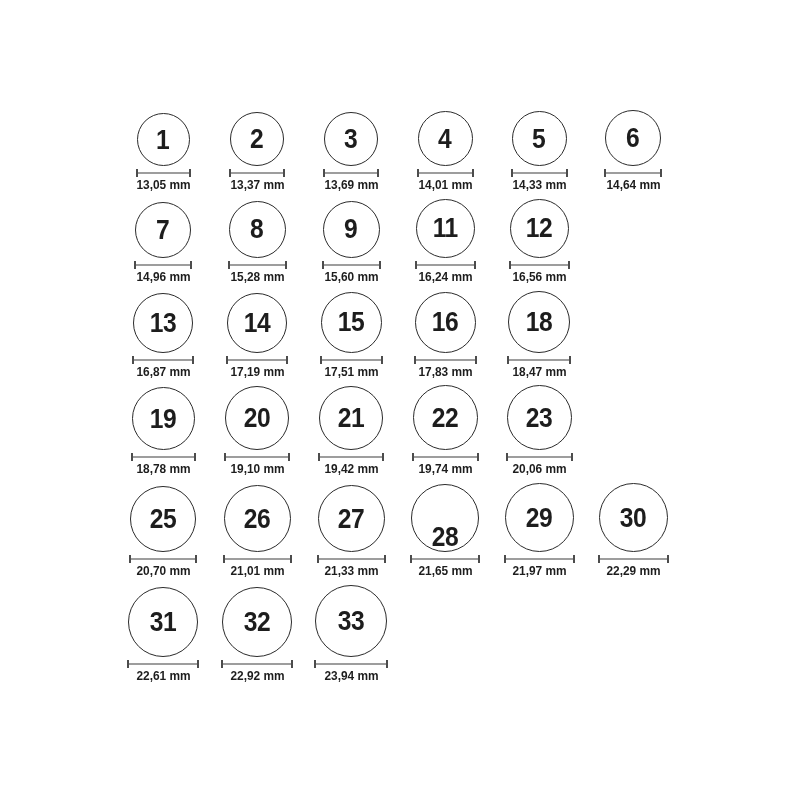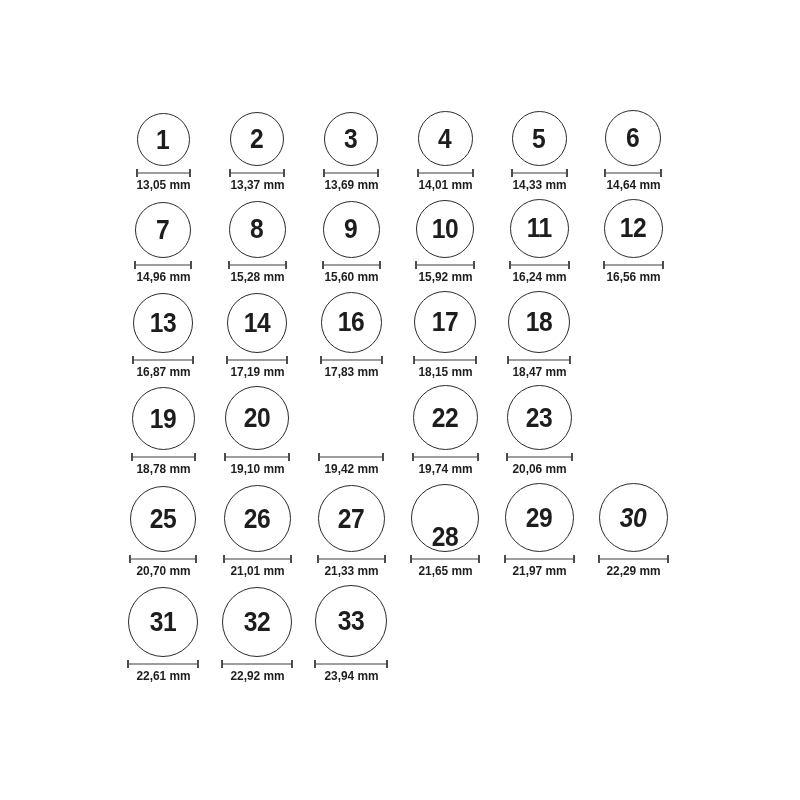--- a/index.html
+++ b/index.html
@@ -179,31 +179,20 @@
               <span class="num">9</span>
             </div>
             <div class="measure" style="width:59px;">
               <span class="tick"></span>
               <span class="hline"></span>
               <span class="tick"></span>
             </div>
             <div class="label">15,60 mm</div>
           </div>
           <div class="cell">
-            <div class="circle" style="width:58px;height:58px;">
-              <span class="num">10</span>
-            </div>
-            <div class="measure" style="width:60px;">
-              <span class="tick"></span>
-              <span class="hline"></span>
-              <span class="tick"></span>
-            </div>
-            <div class="label">15,92 mm</div>
-          </div>
-          <div class="cell">
             <div class="circle" style="width:59px;height:59px;">
               <span class="num">11</span>
             </div>
             <div class="measure" style="width:61px;">
               <span class="tick"></span>
               <span class="hline"></span>
               <span class="tick"></span>
             </div>
             <div class="label">16,24 mm</div>
           </div>
@@ -237,39 +226,39 @@
             </div>
             <div class="measure" style="width:62px;">
               <span class="tick"></span>
               <span class="hline"></span>
               <span class="tick"></span>
             </div>
             <div class="label">17,19 mm</div>
           </div>
           <div class="cell">
             <div class="circle" style="width:61px;height:61px;">
+              <span class="num">15</span>
+            </div>
+            <div class="measure" style="width:63px;">
+              <span class="tick"></span>
+              <span class="hline"></span>
+              <span class="tick"></span>
+            </div>
+            <div class="label">17,51 mm</div>
+          </div>
+          <div class="cell">
+            <div class="circle" style="width:61px;height:61px;">
               <span class="num">16</span>
             </div>
             <div class="measure" style="width:63px;">
               <span class="tick"></span>
               <span class="hline"></span>
               <span class="tick"></span>
             </div>
             <div class="label">17,83 mm</div>
-          </div>
-          <div class="cell">
-            <div class="circle" style="width:62px;height:62px;">
-              <span class="num">17</span>
-            </div>
-            <div class="measure" style="width:64px;">
-              <span class="tick"></span>
-              <span class="hline"></span>
-              <span class="tick"></span>
-            </div>
-            <div class="label">18,15 mm</div>
           </div>
           <div class="cell">
             <div class="circle" style="width:62px;height:62px;">
               <span class="num">18</span>
             </div>
             <div class="measure" style="width:64px;">
               <span class="tick"></span>
               <span class="hline"></span>
               <span class="tick"></span>
             </div>
@@ -293,20 +282,23 @@
               <span class="num">20</span>
             </div>
             <div class="measure" style="width:66px;">
               <span class="tick"></span>
               <span class="hline"></span>
               <span class="tick"></span>
             </div>
             <div class="label">19,10 mm</div>
           </div>
           <div class="cell">
+            <div class="circle" style="width:64px;height:64px;">
+              <span class="num">21</span>
+            </div>
             <div class="measure" style="width:66px;">
               <span class="tick"></span>
               <span class="hline"></span>
               <span class="tick"></span>
             </div>
             <div class="label">19,42 mm</div>
           </div>
           <div class="cell">
             <div class="circle" style="width:65px;height:65px;">
               <span class="num">22</span>
@@ -380,21 +372,21 @@
               <span class="num">29</span>
             </div>
             <div class="measure" style="width:71px;">
               <span class="tick"></span>
               <span class="hline"></span>
               <span class="tick"></span>
             </div>
             <div class="label">21,97 mm</div>
           </div>
           <div class="cell">
-            <div class="circle" style="width:69px;height:69px;font-style:italic;">
+            <div class="circle" style="width:69px;height:69px;">
               <span class="num">30</span>
             </div>
             <div class="measure" style="width:71px;">
               <span class="tick"></span>
               <span class="hline"></span>
               <span class="tick"></span>
             </div>
             <div class="label">22,29 mm</div>
           </div>
         </div>

